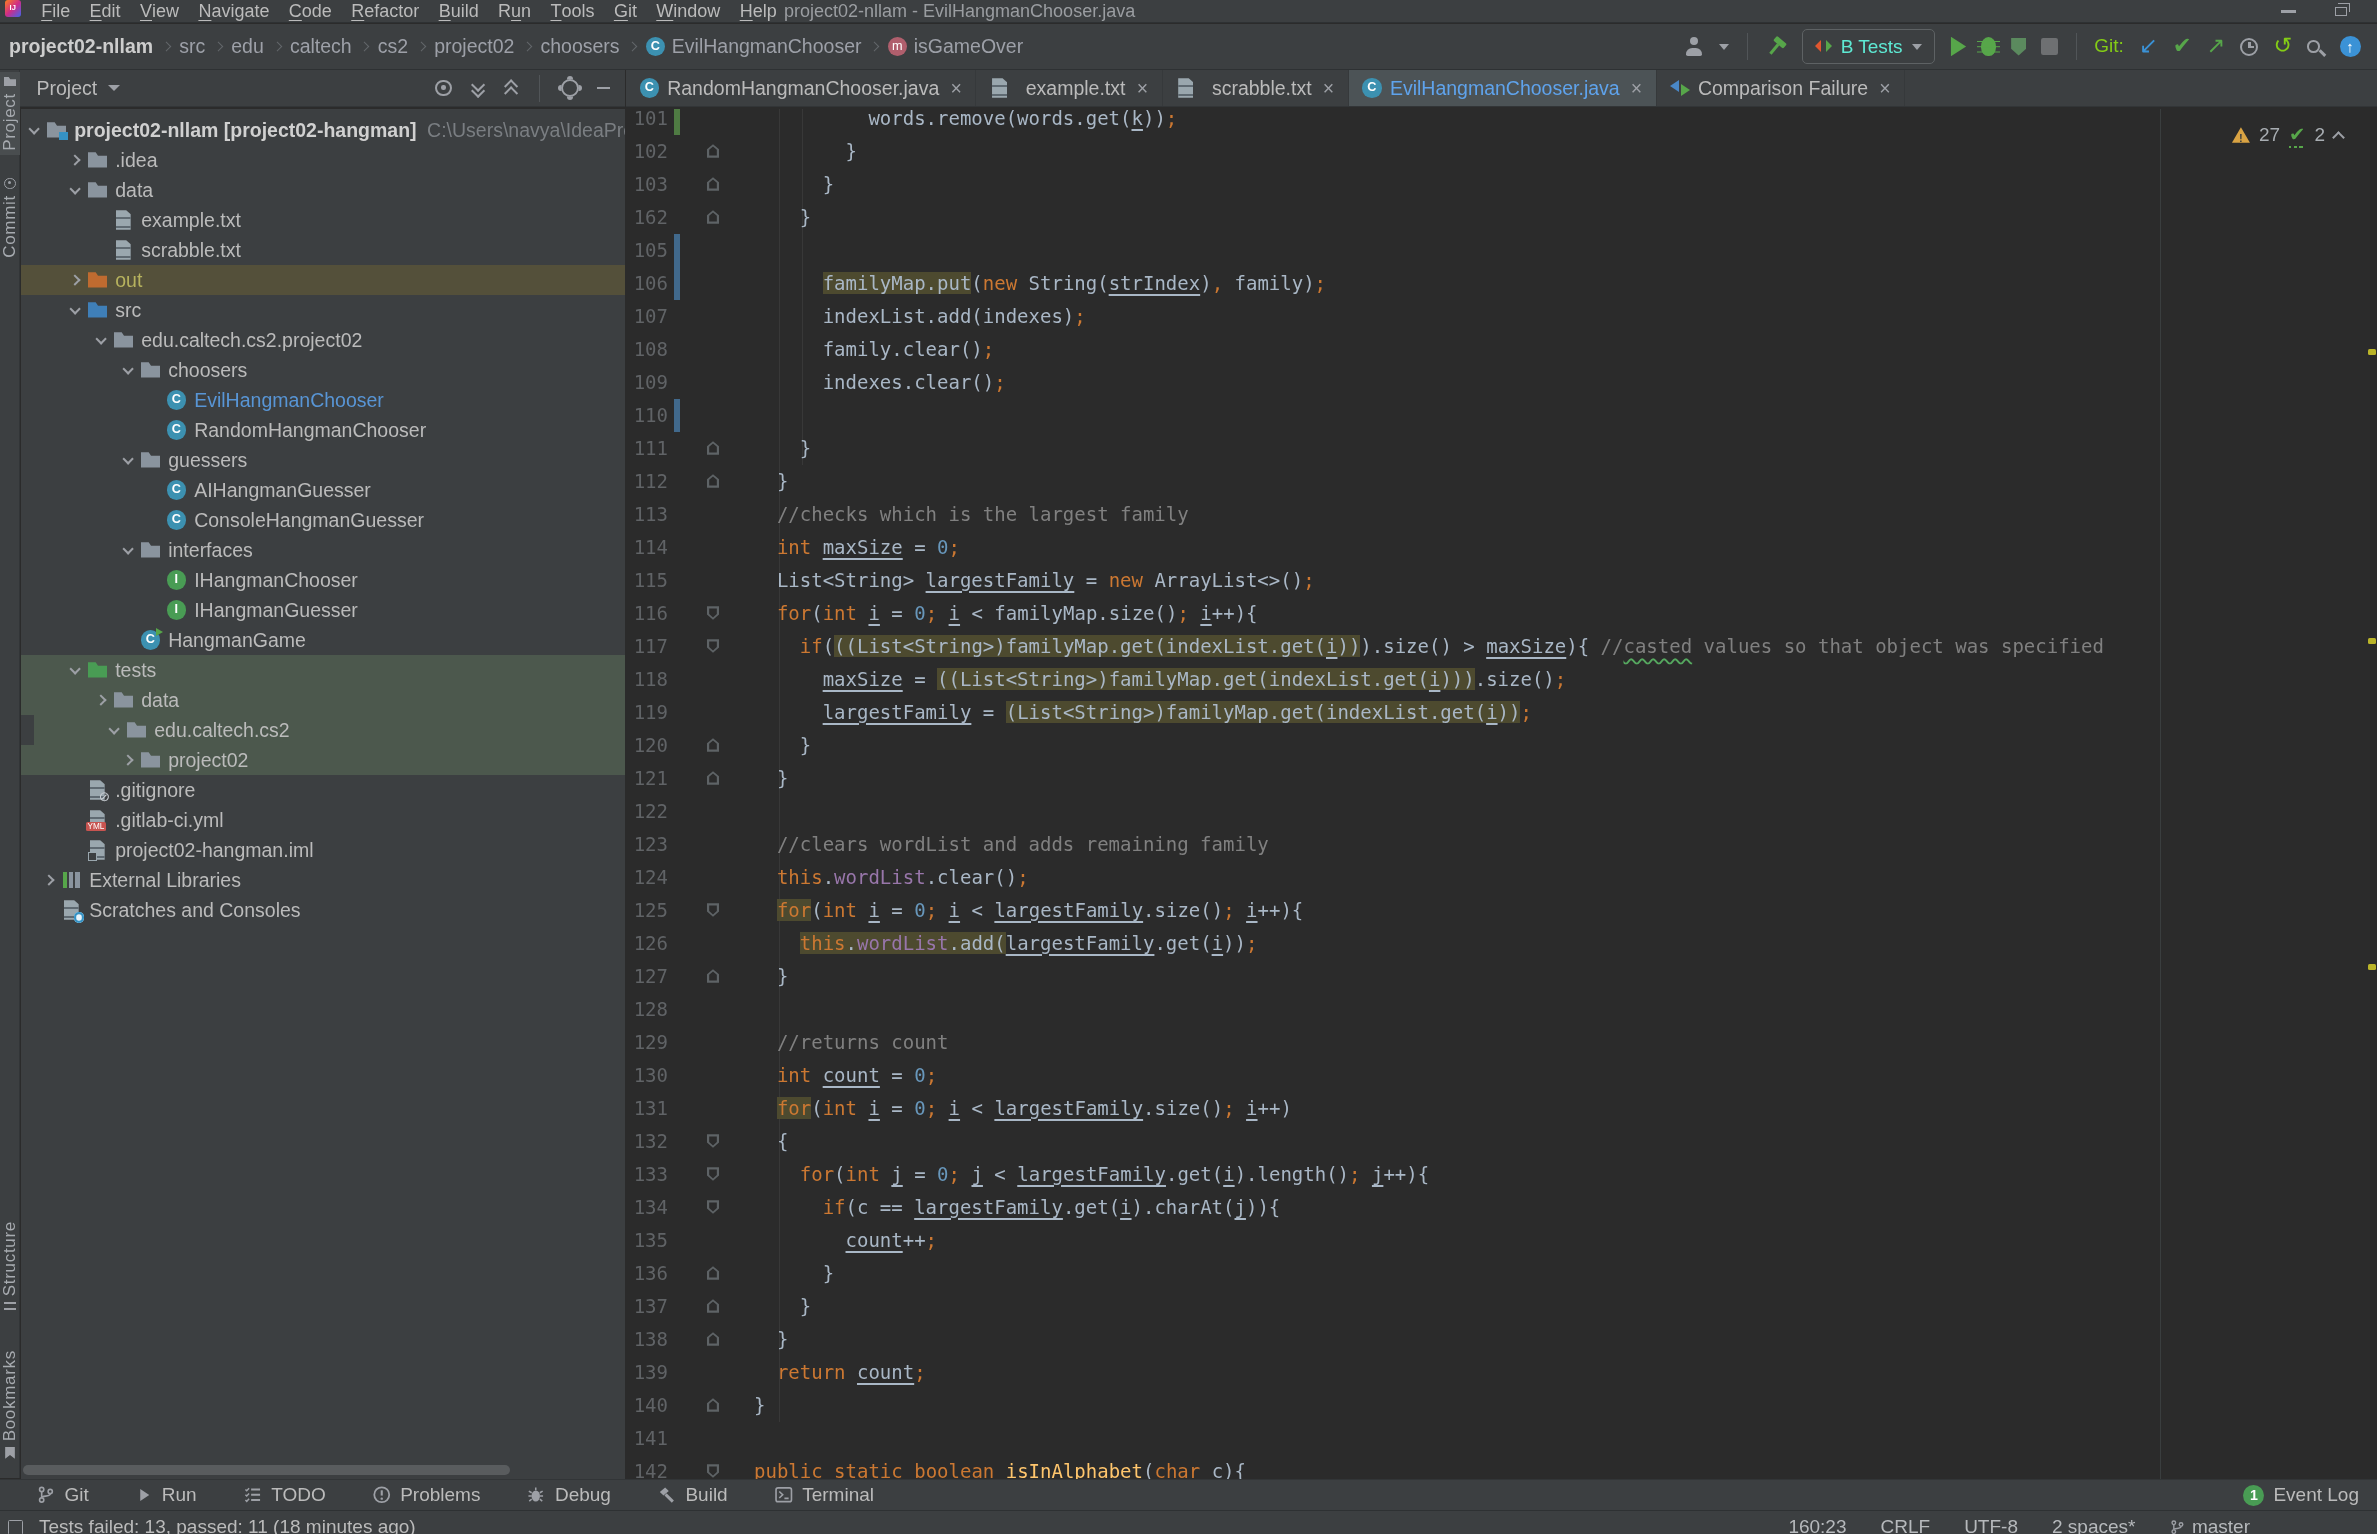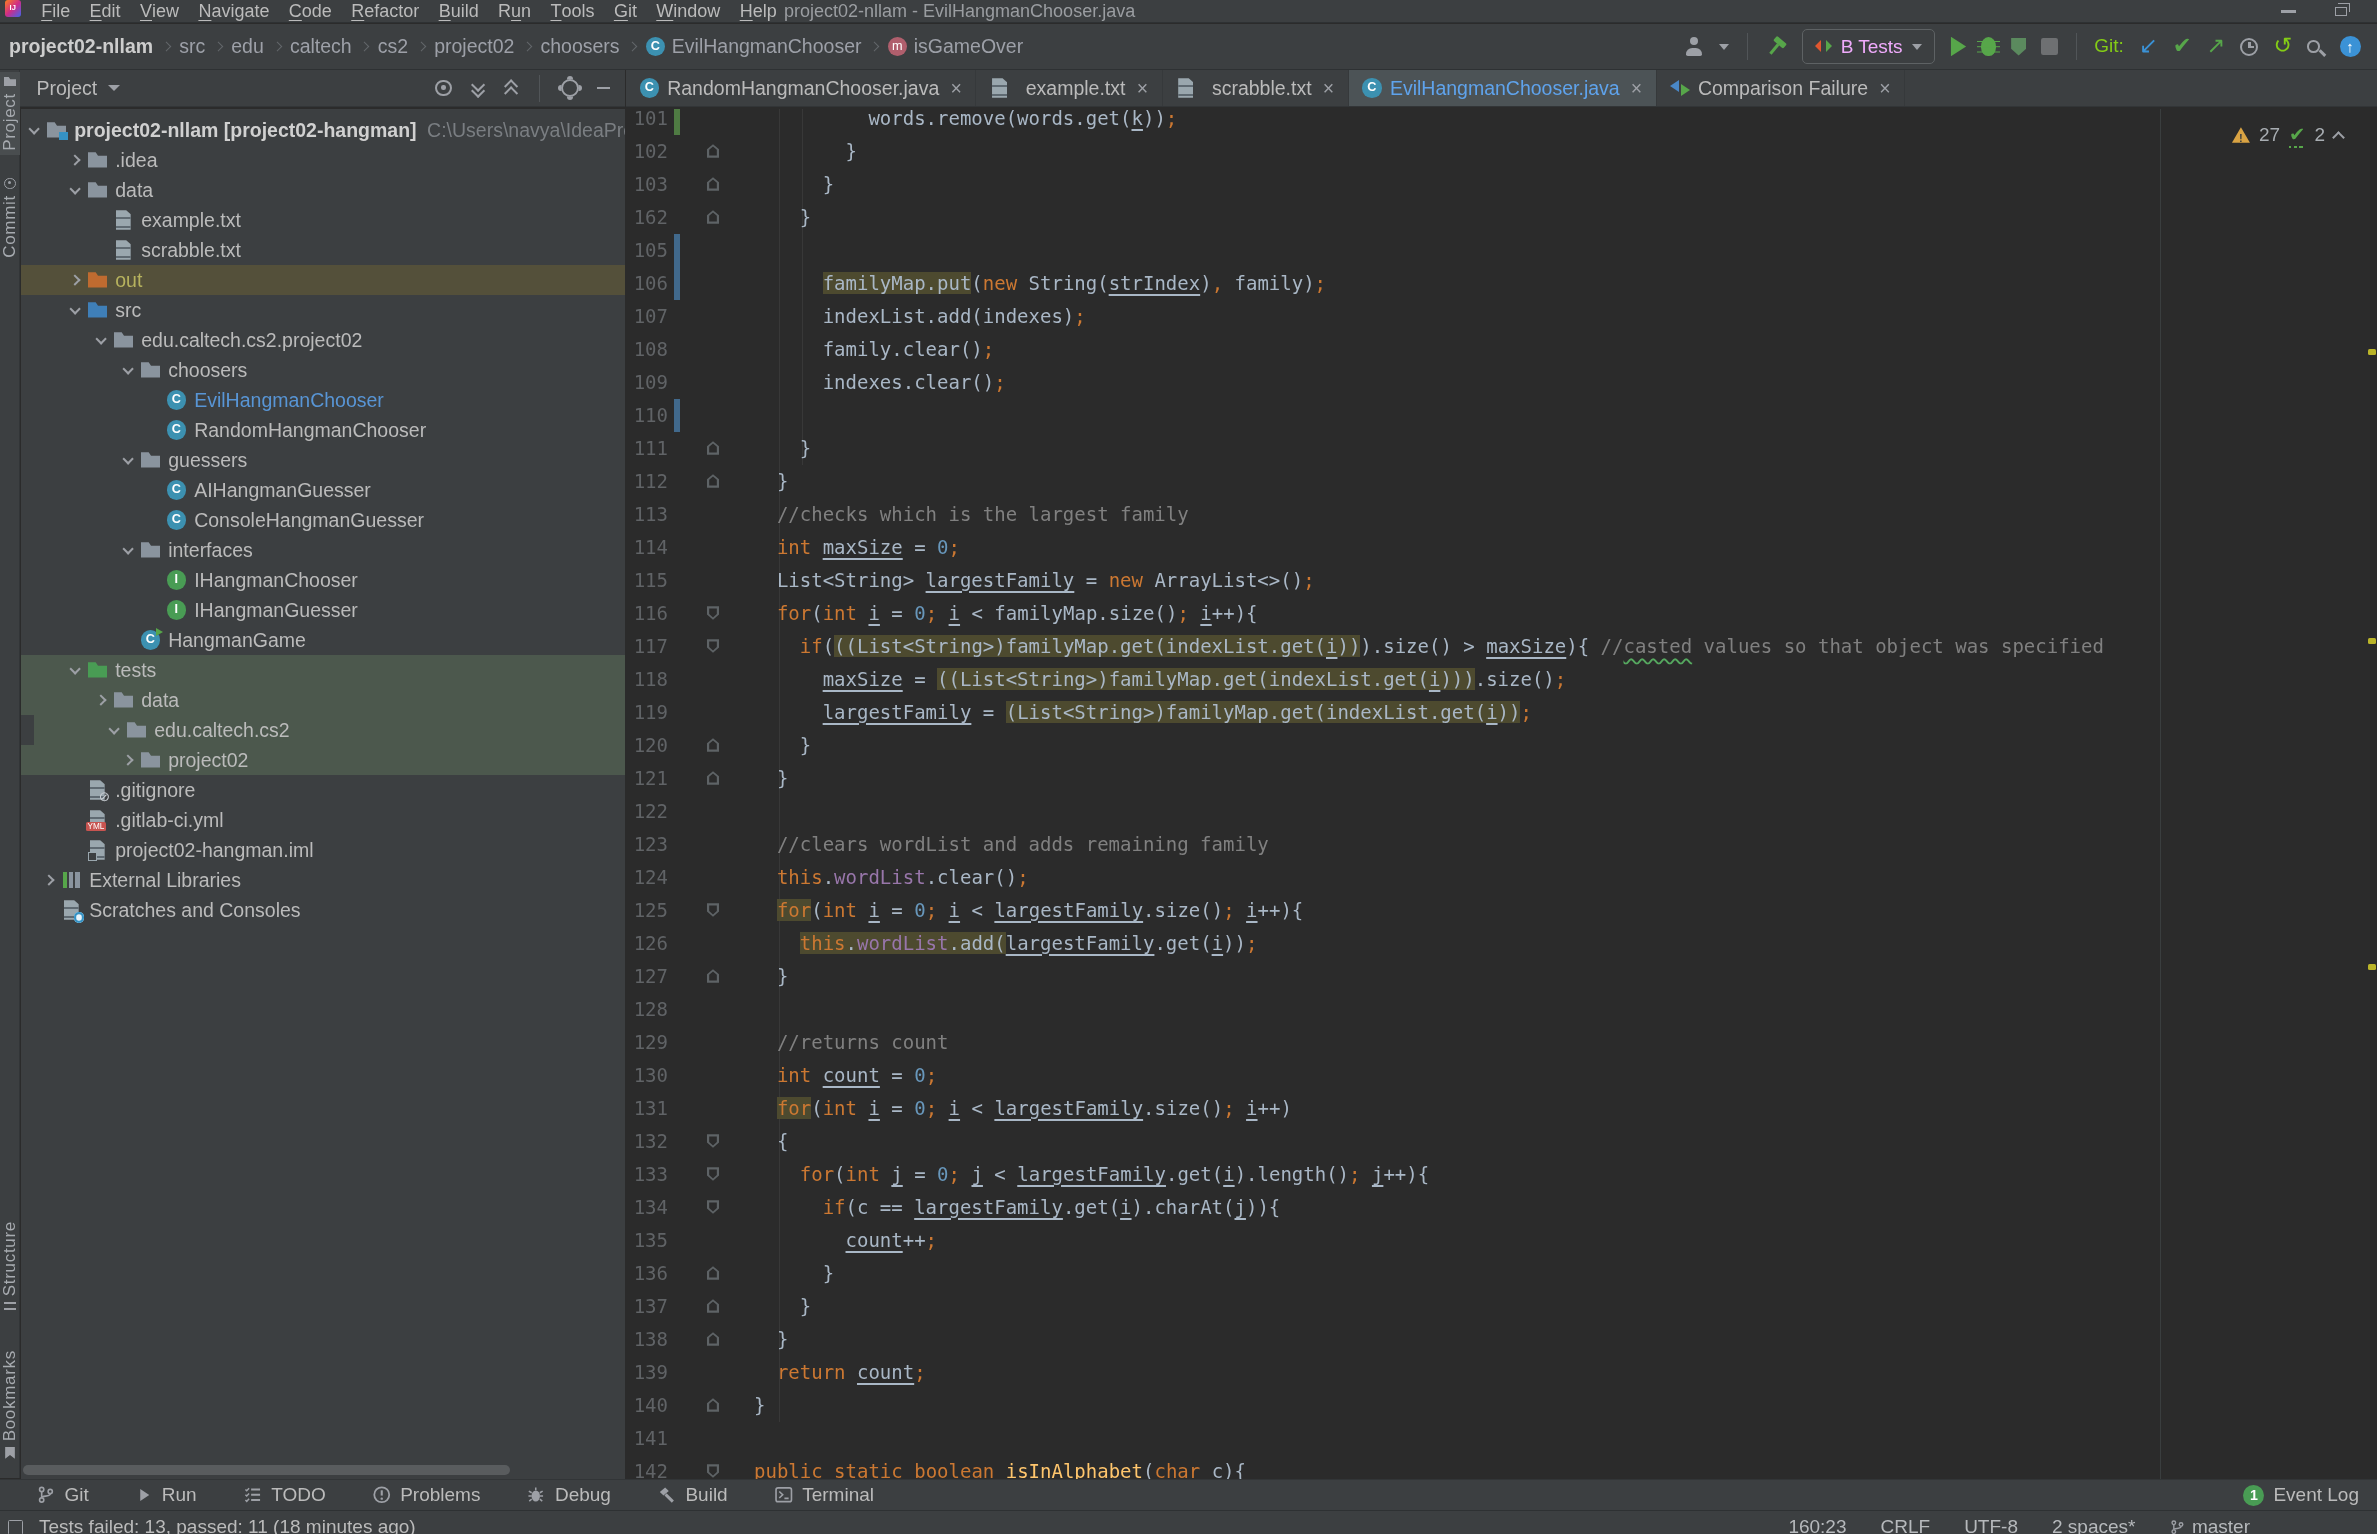--- a/index.html
+++ b/index.html
@@ -37,21 +37,21 @@
     border-left:7.5px solid #57A64A;border-top:4.5px solid transparent;border-bottom:4.5px solid transparent;}
   #navtools{position:absolute;right:16.5px;display:flex;align-items:center;gap:15px;}
   .tb-sep{width:0.7px;height:27px;background:#515558;margin:0 3px;}
   .usr{width:19.5px;height:19.5px;position:relative;}
   .usr:before{content:"";position:absolute;left:5.2px;top:0;width:8.2px;height:8.2px;border-radius:50%;background:#9DA0A6;}
   .usr:after{content:"";position:absolute;left:1.5px;bottom:0;width:15.7px;height:8.2px;border-radius:7.5px 7.5px 2.2px 2.2px;background:#9DA0A6;}
   .caret{width:0;height:0;border-left:5.2px solid transparent;border-right:5.2px solid transparent;border-top:6.7px solid #9DA0A6;}
   .hammer{width:21px;height:21px;position:relative;transform:rotate(40deg);}
   .hammer:before{content:"";position:absolute;left:3.7px;top:1.5px;width:13.5px;height:6.7px;background:#57A64A;border-radius:1.5px;}
   .hammer:after{content:"";position:absolute;left:9px;top:7.5px;width:3px;height:12px;background:#57A64A;}
-  .runcfg{display:flex;align-items:center;gap:9px;padding:5.2px 12px;border:0.7px solid #5E6264;border-radius:5px;color:#f0abfc;font-size:19px;}
+  .runcfg{display:flex;align-items:center;gap:9px;padding:5.2px 12px;border:0.7px solid #5E6264;border-radius:5px;color:#5eead4;font-size:19px;}
   .cfgdiamond{width:16.5px;height:16.5px;position:relative;}
   .cfgdiamond:before{content:"";position:absolute;left:0;top:1.5px;border-top:6.7px solid transparent;border-bottom:6.7px solid transparent;border-right:6.7px solid #E0562F;}
   .cfgdiamond:after{content:"";position:absolute;right:0;top:1.5px;border-top:6.7px solid transparent;border-bottom:6.7px solid transparent;border-left:6.7px solid #57A64A;}
   .play{width:16.5px;height:19.5px;background:#57A64A;clip-path:polygon(8% 0,100% 50%,8% 100%);}
   .tbug{width:15px;height:19px;background:#57A64A;border-radius:50% 50% 46% 46%;position:relative;}
   .tbug:before{content:"";position:absolute;left:-3.7px;top:3.7px;width:22.5px;height:1.5px;background:#57A64A;box-shadow:0 5.2px 0 #57A64A,0 10.5px 0 #57A64A;}
   .shield{width:15px;height:18px;background:#5B8A5E;clip-path:polygon(0 0,100% 0,100% 62%,50% 100%,0 62%);}
   .stop{width:16.5px;height:16.5px;background:#6E7072;border-radius:2.2px;}
   .glyph{font-size:22.5px;line-height:22.5px;color:#84cc16;}
   .g-blue{color:#3B92D6;}.g-green{color:#57A64A;}

